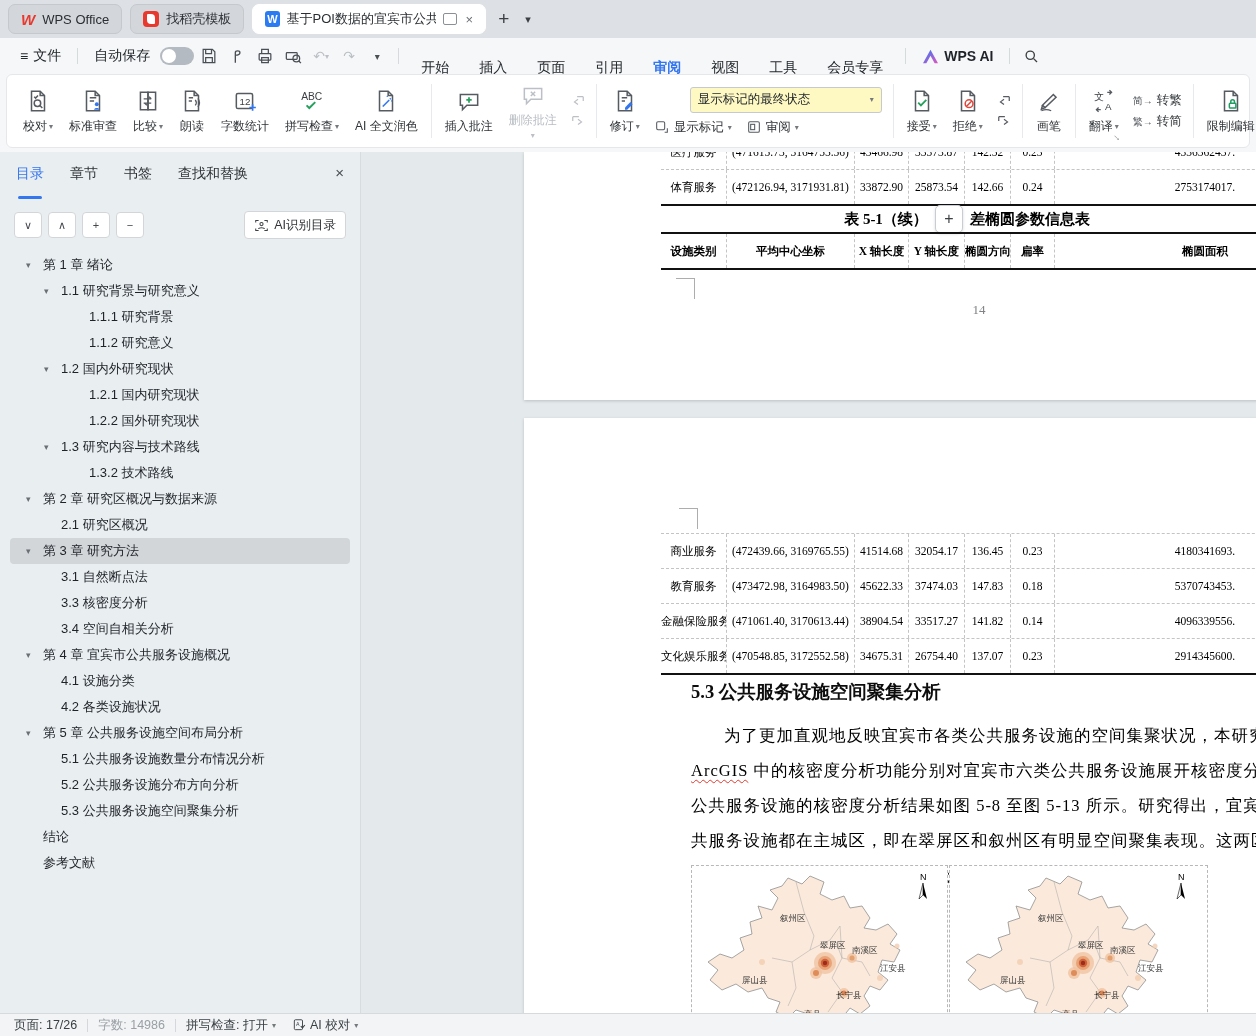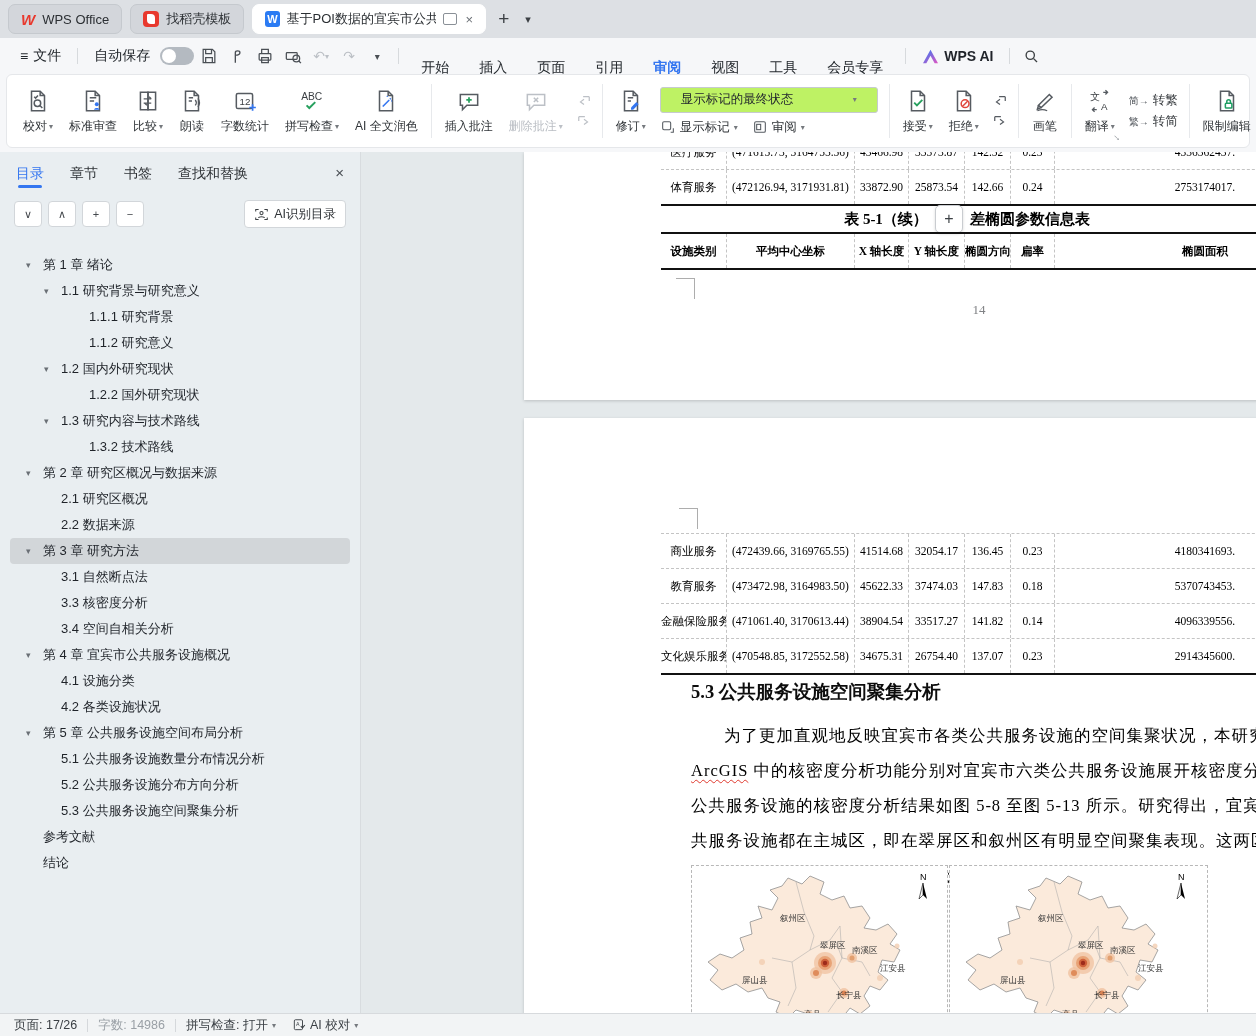--- a/index.html
+++ b/index.html
@@ -32,37 +32,37 @@
   .mtab{padding:0 14px;height:36px;display:flex;align-items:center;position:relative;color:#24292e;margin-top:23px;}
   .mtab.active{color:#3476f0;font-weight:bold;}
   .mtab.active:after{content:"";position:absolute;left:12px;right:12px;bottom:2px;height:3px;border-radius:2px;background:#3476f0;}
   .ailogo{font-size:14px;display:flex;align-items:center;gap:5px;font-weight:bold;color:#1f2329;}
   
   .ribbonwrap{height:78px;background:#f6f7f9;padding:0 6px;}
   .ribbon{position:relative;height:72px;background:#fff;border:1px solid #e5e7ea;border-radius:6px;
           display:flex;align-items:center;padding:0 8px;white-space:nowrap;}
   .rbtn{display:flex;flex-direction:column;align-items:center;padding:0 8px;}
   .rbtn .lb{font-size:12px;color:#2f3337;margin-top:4px;display:flex;align-items:center;gap:2px;}
-  .rbtn.dis .lb{color:#b9bdc3;}
+  .rbtn.dis .lb{color:#b9bdc3;flex-direction:column;}
   .car{font-size:8px;color:#75797e;}
   .rsep{width:1px;height:54px;background:#e7e9ec;margin:0 5px;flex:0 0 1px;}
   .minicol{display:flex;flex-direction:column;justify-content:center;gap:6px;padding:0 4px;}
   .minibtn{width:18px;height:14px;display:flex;align-items:center;justify-content:center;}
-  .combo{width:176px;height:24px;border:1px solid #c6cad0;border-radius:3px;background:#bef264;
-         display:flex;align-items:center;font-size:12.5px;color:#24292e;padding:0 20px;justify-content:space-between;}
+  .combo{width:176px;height:24px;border:1px solid #c6cad0;border-radius:3px;background:#fef9c3;
+         display:flex;align-items:center;font-size:12.5px;color:#24292e;padding:0 7px;justify-content:space-between;margin-left:36px;}
   .rgroup{display:flex;flex-direction:column;gap:6px;justify-content:center;padding:0 6px;}
   .hrow{display:flex;align-items:center;gap:4px;font-size:12.5px;color:#2f3337;}
   .launcher{position:absolute;left:1106px;top:56px;font-size:10px;color:#8b9096;transform:rotate(45deg);}
   .stack2{display:flex;flex-direction:column;gap:4px;padding:0 6px;}
   .zh-ic{font-size:10px;color:#4a4f55;border:0;}
   
   .main{display:flex;height:900px;}
   .sidebar{width:360px;flex:0 0 360px;background:#e9eef1;border-right:1px solid #d8dcdf;position:relative;}
   .sb-tabs{display:flex;gap:26px;padding:13px 0 0 16px;font-size:14px;color:#2f3337;}
-  .sb-tab{padding-bottom:5px;position:relative;}
+  .sb-tab{padding-bottom:16px;position:relative;}
   .sb-tab.active{color:#3476f0;}
   .sb-tab.active:after{content:"";position:absolute;left:2px;right:2px;bottom:0;height:3px;border-radius:2px;background:#3476f0;}
   .sb-close{position:absolute;right:16px;top:12px;font-size:15px;color:#4a4f55;}
   .sb-tools{display:flex;gap:6px;margin:12px 14px 8px 14px;align-items:center;}
   .sqbtn{width:26px;height:24px;background:#fff;border:1px solid #d2d6da;border-radius:4px;
          display:flex;align-items:center;justify-content:center;font-size:11px;color:#44484d;}
   .aibtn{margin-left:auto;height:26px;background:#fff;border:1px solid #d2d6da;border-radius:4px;
          display:flex;align-items:center;gap:5px;padding:0 9px;font-size:12.5px;color:#2f3337;}
   .toc{position:absolute;top:100px;left:0;right:0;bottom:0;overflow:hidden;}
   .toc-item{height:26px;display:flex;align-items:center;margin:0 10px;border-radius:4px;
@@ -486,42 +486,42 @@
         <div class="toc-item l3">
           <span class="tri"></span>
           <span>1.1.2 研究意义</span>
         </div>
         <div class="toc-item l2">
           <span class="tri">▾</span>
           <span>1.2 国内外研究现状</span>
         </div>
         <div class="toc-item l3">
           <span class="tri"></span>
+          <span>1.2.1 国内研究现状</span>
+        </div>
+        <div class="toc-item l3">
+          <span class="tri"></span>
           <span>1.2.2 国外研究现状</span>
         </div>
         <div class="toc-item l2">
           <span class="tri">▾</span>
           <span>1.3 研究内容与技术路线</span>
         </div>
         <div class="toc-item l3">
           <span class="tri"></span>
           <span>1.3.2 技术路线</span>
         </div>
         <div class="toc-item l1">
           <span class="tri">▾</span>
           <span>第 2 章 研究区概况与数据来源</span>
         </div>
         <div class="toc-item l2">
           <span class="tri"></span>
           <span>2.1 研究区概况</span>
         </div>
-        <div class="toc-item l2">
-          <span class="tri"></span>
-          <span>2.2 数据来源</span>
-        </div>
         <div class="toc-item l1 sel">
           <span class="tri">▾</span>
           <span>第 3 章 研究方法</span>
         </div>
         <div class="toc-item l2">
           <span class="tri"></span>
           <span>3.1 自然断点法</span>
         </div>
         <div class="toc-item l2">
           <span class="tri"></span>
@@ -554,25 +554,25 @@
         <div class="toc-item l2">
           <span class="tri"></span>
           <span>5.2 公共服务设施分布方向分析</span>
         </div>
         <div class="toc-item l2">
           <span class="tri"></span>
           <span>5.3 公共服务设施空间聚集分析</span>
         </div>
         <div class="toc-item l1">
           <span class="tri"></span>
+          <span>结论</span>
+        </div>
+        <div class="toc-item l1">
+          <span class="tri"></span>
           <span>参考文献</span>
-        </div>
-        <div class="toc-item l1">
-          <span class="tri"></span>
-          <span>结论</span>
         </div>
       </div>
   </div>
 
   <div class="workspace">
 
     <div class="page page1">
       <div class="dtable" id="t1" style="top: 0px; border-bottom: 2.5px solid rgb(17, 17, 17);">
           <div class="trow cut">
             <div class="in">

